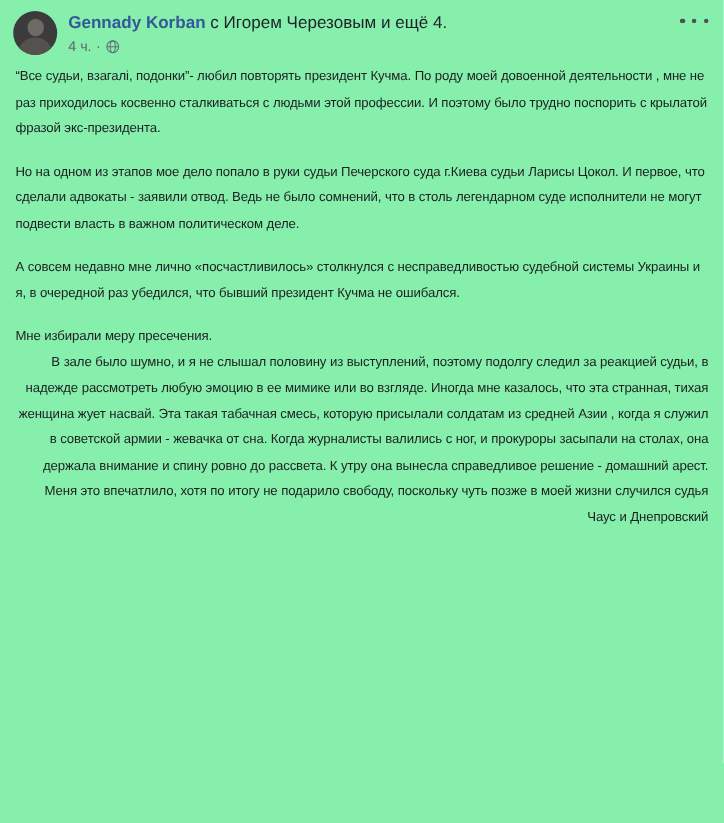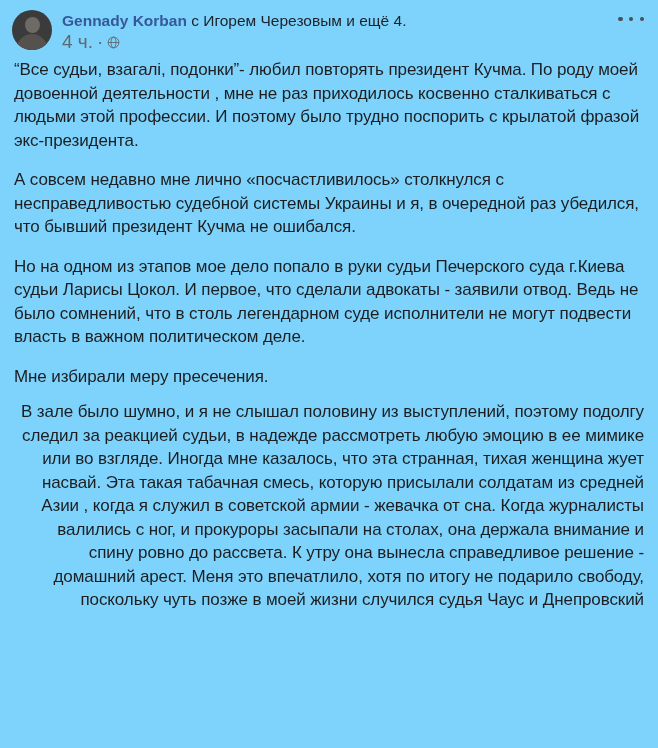--- a/index.html
+++ b/index.html
@@ -10,21 +10,21 @@
   body {
     width: 658px;
     height: 748px;
     font-family: "Liberation Sans", sans-serif;
     color: #1c1e21;
     overflow: hidden;
   }
   .post {
     width: 658px;
     height: 748px;
-    background: #7dd3fc;
+    background: #86efac;
     position: relative;
     box-sizing: border-box;
   }
   .post-header {
     display: flex;
     align-items: flex-start;
     padding: 10px 12px 4px 12px;
     position: relative;
   }
   .avatar {
@@ -69,21 +69,21 @@
     color: #365899;
     font-weight: bold;
     font-size: 15.5px;
   }
   .name-line .with-text {
     color: #1d2129;
     font-weight: normal;
   }
   .meta-line {
     margin-top: 3px;
-    font-size: 19px;
+    font-size: 13px;
     color: #616770;
     display: flex;
     align-items: center;
     line-height: 16px;
   }
   .meta-line .time {
     color: #616770;
   }
   .meta-sep {
     margin: 0 4px;
@@ -111,27 +111,27 @@
     height: 4.5px;
     border-radius: 50%;
     background: #4b4f56;
     display: block;
   }
   .post-body {
     padding: 4px 14px 0 14px;
   }
   .post-body p {
     margin: 0 0 16px 0;
-    font-size: 17px;
+    font-size: 12px;
     line-height: 23.5px;
     color: #1c1e21;
     letter-spacing: -0.1px;
   }
   .post-body p.tight {
-    margin-bottom: 12px;
+    margin-bottom: 0;
   }
   .post-body p:last-child {
     margin-bottom: 0;
     text-align: right;
   }
 </style>
 </head>
 <body>
 
 <div class="post">
@@ -160,19 +160,19 @@
     </div>
     <div class="menu-dots">
       <span></span>
       <span></span>
       <span></span>
     </div>
   </div>
 
   <div class="post-body">
     <p>“Все судьи, взагалі, подонки”- любил повторять президент Кучма. По роду моей довоенной деятельности , мне не раз приходилось косвенно сталкиваться с людьми этой профессии. И поэтому было трудно поспорить с крылатой фразой экс-президента.</p>
+    <p>Но на одном из этапов мое дело попало в руки судьи Печерского суда г.Киева судьи Ларисы Цокол. И первое, что сделали адвокаты - заявили отвод. Ведь не было сомнений, что в столь легендарном суде исполнители не могут подвести власть в важном политическом деле.</p>
     <p>А совсем недавно мне лично «посчастливилось» столкнулся с несправедливостью судебной системы Украины и я, в очередной раз убедился, что бывший президент Кучма не ошибался.</p>
-    <p>Но на одном из этапов мое дело попало в руки судьи Печерского суда г.Киева судьи Ларисы Цокол. И первое, что сделали адвокаты - заявили отвод. Ведь не было сомнений, что в столь легендарном суде исполнители не могут подвести власть в важном политическом деле.</p>
     <p class="tight">Мне избирали меру пресечения.</p>
     <p>В зале было шумно, и я не слышал половину из выступлений, поэтому подолгу следил за реакцией судьи, в надежде рассмотреть любую эмоцию в ее мимике или во взгляде. Иногда мне казалось, что эта странная, тихая женщина жует насвай. Эта такая табачная смесь, которую присылали солдатам из средней Азии , когда я служил в советской армии - жевачка от сна. Когда журналисты валились с ног, и прокуроры засыпали на столах, она держала внимание и спину ровно до рассвета. К утру она вынесла справедливое решение - домашний арест. Меня это впечатлило, хотя по итогу не подарило свободу, поскольку чуть позже в моей жизни случился судья Чаус и Днепровский</p>
   </div>
 
 </div>
 
 </body></html>

